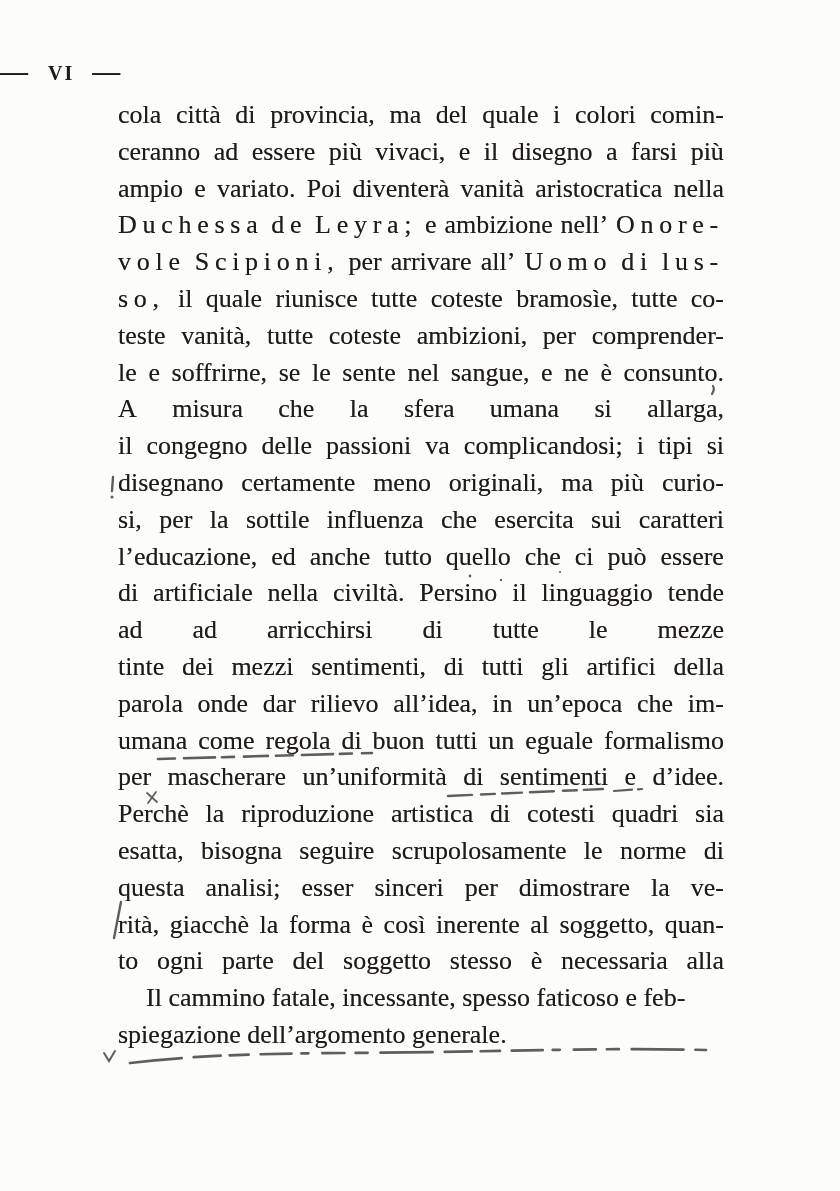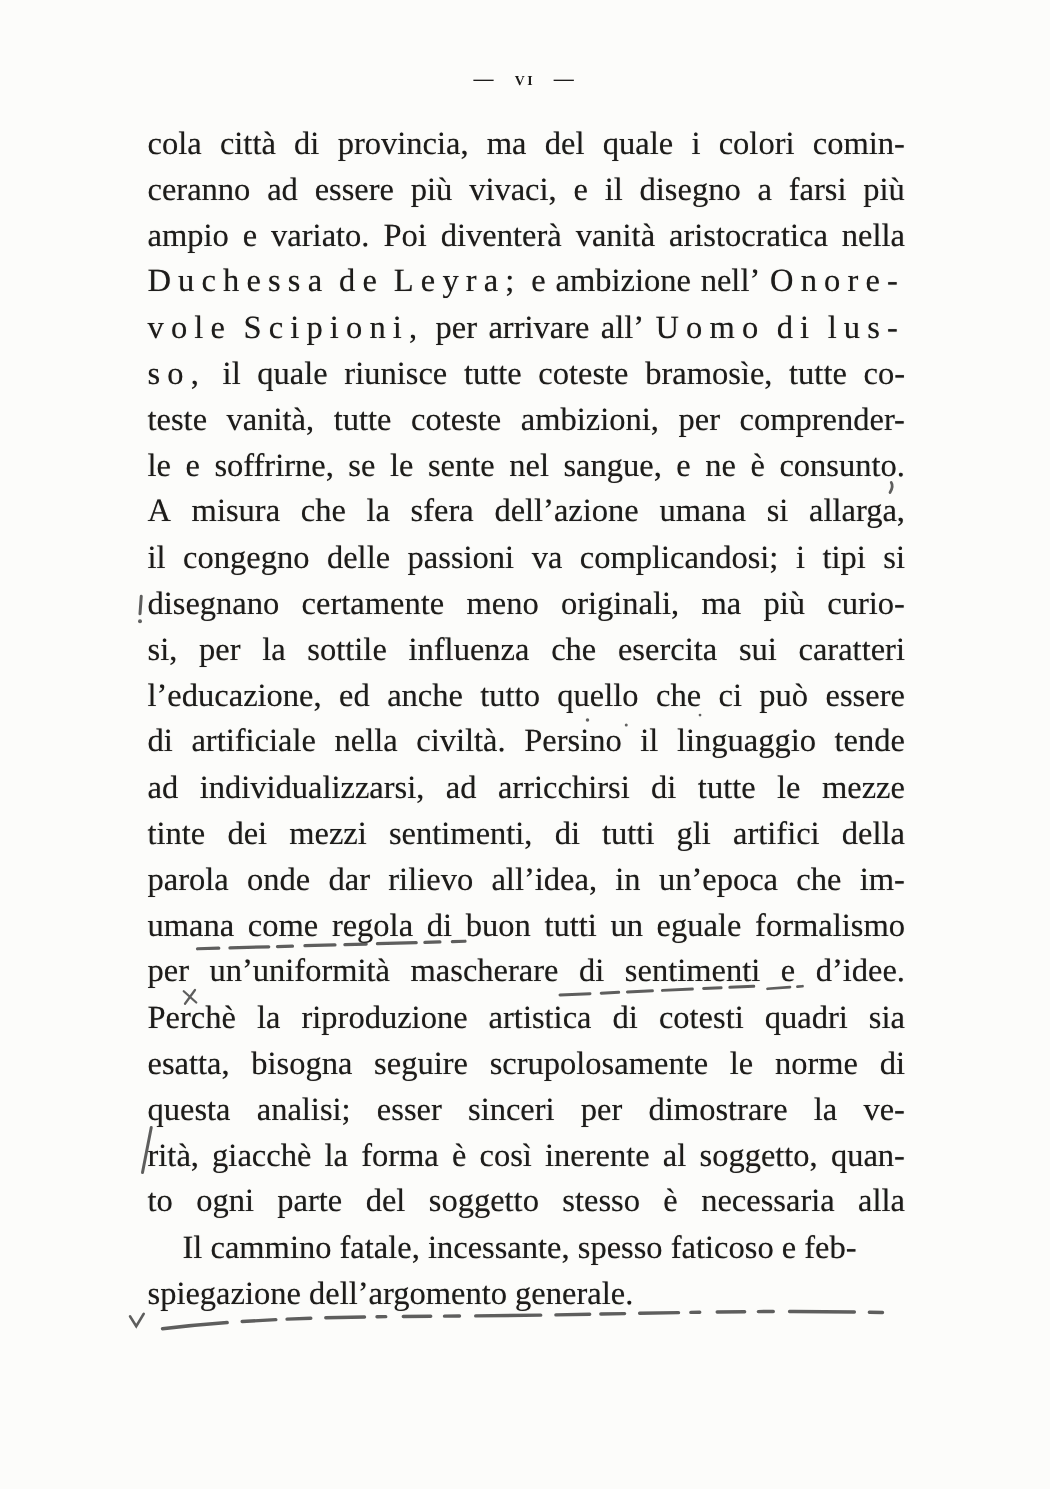--- a/index.html
+++ b/index.html
@@ -3,21 +3,21 @@
 <meta charset="utf-8">
 <style>
   html,body{margin:0;padding:0;}
   body{
     width:840px;height:1191px;overflow:hidden;position:relative;
     font-family:"Liberation Serif","DejaVu Serif",serif;
   }
   .page{position:absolute;inset:0;}
   .page-header{
     position:absolute;top:55px;left:0;width:100%;
-    text-align:center;font-size:16px;font-variant:small-caps;
+    text-align:left;font-size:28px;font-variant:small-caps;
     letter-spacing:2px;word-spacing:9px;font-weight:bold;
   }
   .text-block{
     position:absolute;left:118px;top:97px;width:606px;
     font-size:26px;
     text-shadow:0 0 0.6px rgba(20,18,15,0.55);
   }
   .line{height:36.8px;line-height:36.8px;white-space:nowrap;}
   .line.just{display:flex;justify-content:space-between;white-space:normal;}
   .line.ind{padding-left:28px;box-sizing:border-box;}
@@ -122,21 +122,20 @@
         <span class="w">ne</span>
         <span class="w">è</span>
         <span class="w">consunto.</span>
       </div>
       <div class="line just">
         <span class="w">A</span>
         <span class="w">misura</span>
         <span class="w">che</span>
         <span class="w">la</span>
         <span class="w">sfera</span>
-        <span class="w">dell’azione</span>
         <span class="w">umana</span>
         <span class="w">si</span>
         <span class="w">allarga,</span>
       </div>
       <div class="line just">
         <span class="w">il</span>
         <span class="w">congegno</span>
         <span class="w">delle</span>
         <span class="w">passioni</span>
         <span class="w">va</span>
@@ -181,21 +180,20 @@
         <span class="w">artificiale</span>
         <span class="w">nella</span>
         <span class="w">civiltà.</span>
         <span class="w">Persino</span>
         <span class="w">il</span>
         <span class="w">linguaggio</span>
         <span class="w">tende</span>
       </div>
       <div class="line just">
         <span class="w">ad</span>
-        <span class="w">individualizzarsi,</span>
         <span class="w">ad</span>
         <span class="w">arricchirsi</span>
         <span class="w">di</span>
         <span class="w">tutte</span>
         <span class="w">le</span>
         <span class="w">mezze</span>
       </div>
       <div class="line just">
         <span class="w">tinte</span>
         <span class="w">dei</span>
@@ -224,22 +222,22 @@
         <span class="w">regola</span>
         <span class="w">di</span>
         <span class="w">buon</span>
         <span class="w">tutti</span>
         <span class="w">un</span>
         <span class="w">eguale</span>
         <span class="w">formalismo</span>
       </div>
       <div class="line just">
         <span class="w">per</span>
+        <span class="w">mascherare</span>
         <span class="w">un’uniformità</span>
-        <span class="w">mascherare</span>
         <span class="w">di</span>
         <span class="w">sentimenti</span>
         <span class="w">e</span>
         <span class="w">d’idee.</span>
       </div>
       <div class="line just">
         <span class="w">Perchè</span>
         <span class="w">la</span>
         <span class="w">riproduzione</span>
         <span class="w">artistica</span>

